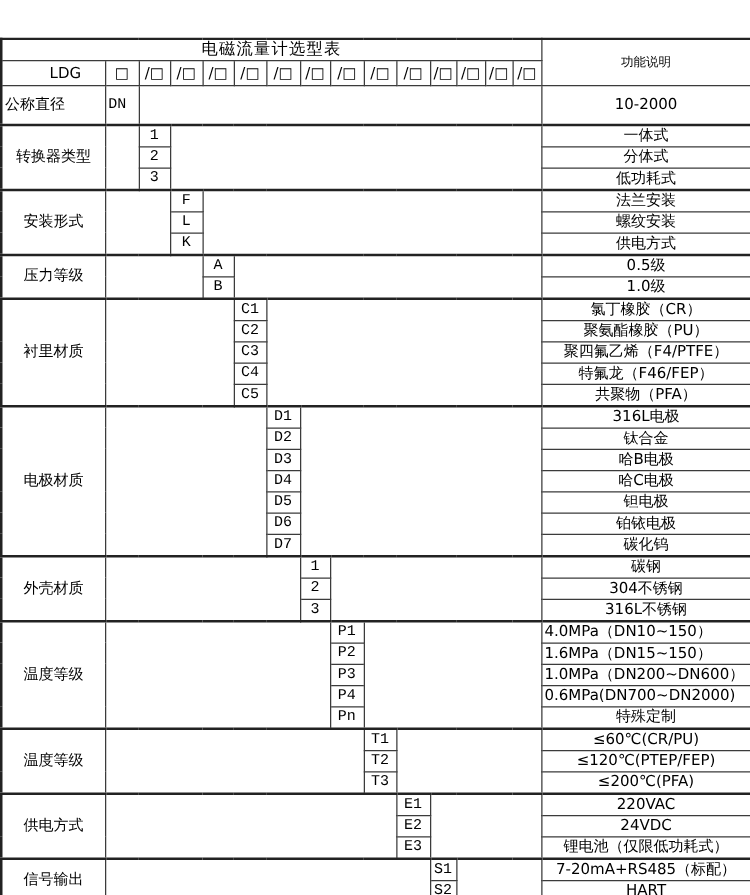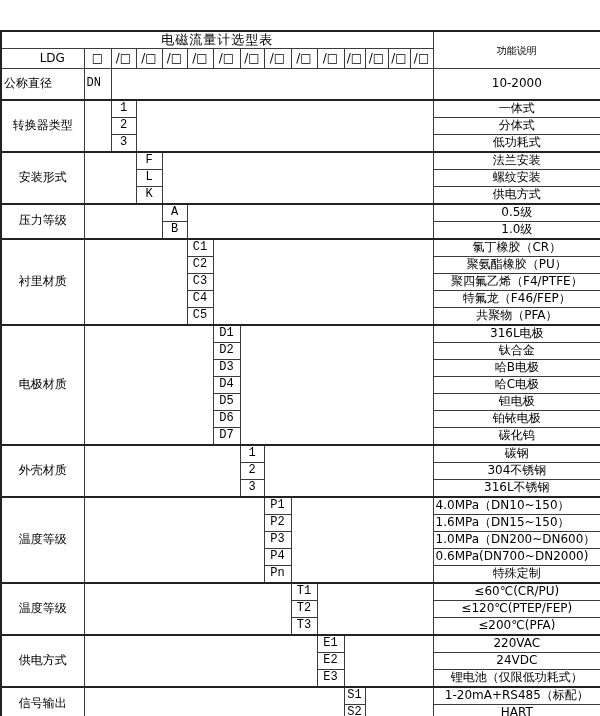--- a/index.html
+++ b/index.html
@@ -246,21 +246,21 @@
         </tr>
         <tr>
           <td class="code">E3</td>
           <td>锂电池（仅限低功耗式）</td>
         </tr>
         <tr>
           <td class="bt" rowspan="2">信号输出</td>
           <td class="ghost bt" colspan="10" rowspan="2"></td>
           <td class="code bt">S1</td>
           <td class="ghost bt" colspan="3" rowspan="2"></td>
-          <td class="bt">1-20mA+RS485（标配）</td>
+          <td class="bt">7-20mA+RS485（标配）</td>
         </tr>
         <tr>
           <td class="code">S2</td>
           <td>HART</td>
         </tr>
         <tr>
           <td class="bt" rowspan="2">防护等级</td>
           <td class="ghost bt" colspan="11" rowspan="2"></td>
           <td class="code bt">1</td>
           <td class="ghost bt" colspan="2" rowspan="2"></td>

